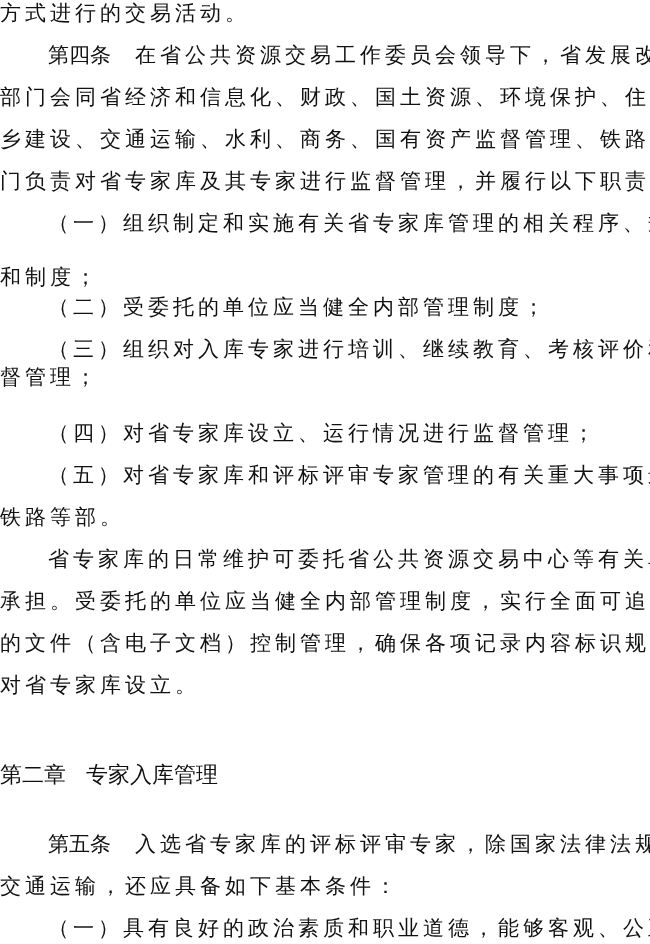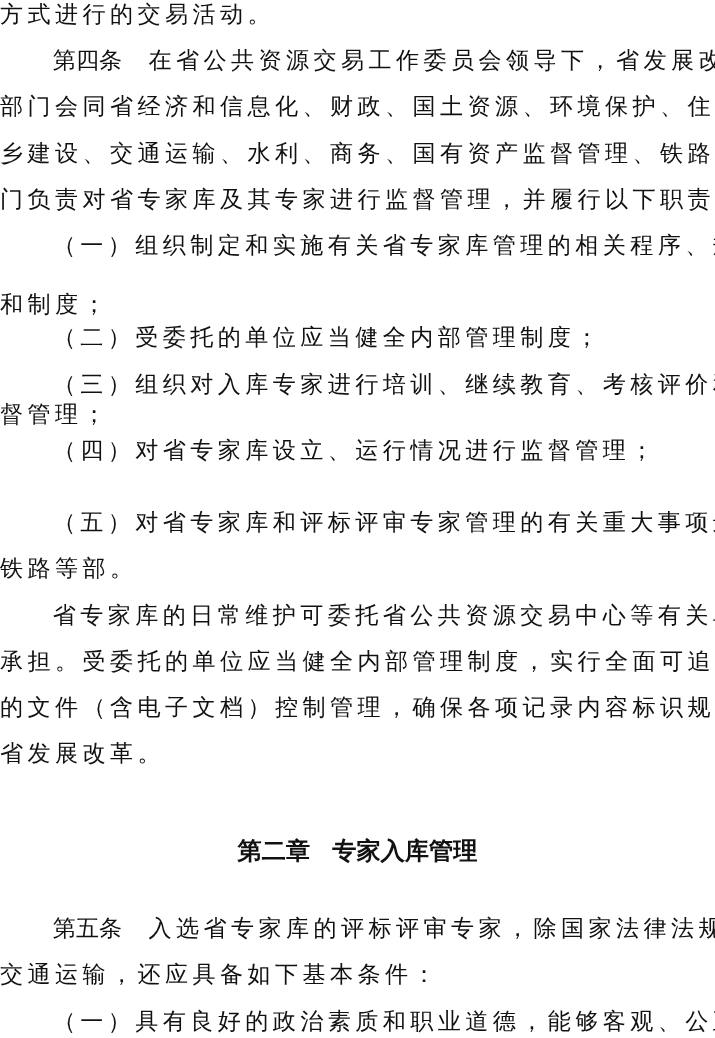--- a/index.html
+++ b/index.html
@@ -3,49 +3,49 @@
 <meta charset="utf-8">
 <style>
   html, body { margin: 0; padding: 0; background: #ffffff; }
   body { width: 650px; height: 944px; overflow: hidden; position: relative;
          font-family: "DejaVu Serif", "Liberation Serif", serif; color: #111; }
   .line { position: absolute; left: 0; width: 650px; height: 42px; line-height: 42px;
           font-size: 21px; letter-spacing: 4px; white-space: nowrap; }
   .indent { left: 48px; width: 602px; }
   .bold { font-weight: normal; font-family: "DejaVu Sans", "Liberation Sans", sans-serif; letter-spacing: 0; }
   .gap { display: inline-block; width: 24px; }
-  .heading { position: absolute; left: 0; width: 650px; text-align: center; font-size: 22px;
-             font-weight: bold; font-family: "DejaVu Sans", "Liberation Sans", sans-serif;
+  .heading { position: absolute; left: 0; width: 650px; font-size: 22px;
+             font-weight: normal; font-family: "DejaVu Sans", "Liberation Sans", sans-serif;
              top: 754px; height: 42px; line-height: 42px; }
   .heading .gap { width: 20px; }
 </style>
 </head>
 <body>
 
 <div>
   <div class="line" style="top:-8px">方式进行的交易活动。</div>
 
   <div class="line indent" style="top:34px">
     <span class="bold">第四条</span><span class="gap"></span><span>在省公共资源交易工作委员会领导下，省发展改革</span>
   </div>
   <div class="line" style="top:76px">部门会同省经济和信息化、财政、国土资源、环境保护、住房城</div>
   <div class="line" style="top:118px">乡建设、交通运输、水利、商务、国有资产监督管理、铁路等部</div>
   <div class="line" style="top:160px">门负责对省专家库及其专家进行监督管理，并履行以下职责：</div>
   <div class="line indent" style="top:202px">（一）组织制定和实施有关省专家库管理的相关程序、规则</div>
   <div class="line" style="top:256px">和制度；</div>
   <div class="line indent" style="top:286px">（二）受委托的单位应当健全内部管理制度；</div>
   <div class="line indent" style="top:328px">（三）组织对入库专家进行培训、继续教育、考核评价和监</div>
   <div class="line" style="top:356px">督管理；</div>
-  <div class="line indent" style="top:388px">（四）对省专家库设立、运行情况进行监督管理；</div>
+  <div class="line indent" style="top:412px">（四）对省专家库设立、运行情况进行监督管理；</div>
   <div class="line indent" style="top:454px">（五）对省专家库和评标评审专家管理的有关重大事项进行</div>
   <div class="line" style="top:496px">铁路等部。</div>
   <div class="line indent" style="top:538px">省专家库的日常维护可委托省公共资源交易中心等有关单位</div>
   <div class="line" style="top:580px">承担。受委托的单位应当健全内部管理制度，实行全面可追溯性</div>
   <div class="line" style="top:622px">的文件（含电子文档）控制管理，确保各项记录内容标识规范</div>
-  <div class="line" style="top:664px">省发展改革。</div>
+  <div class="line" style="top:664px">对省专家库设立。</div>
 
   <div class="heading">
     <span>第二章</span><span class="gap"></span><span>专家入库管理</span>
   </div>
 
   <div class="line indent" style="top:823px">
     <span class="bold">第五条</span><span class="gap"></span><span>入选省专家库的评标评审专家，除国家法律法规规</span>
   </div>
   <div class="line" style="top:865px">交通运输，还应具备如下基本条件：</div>
   <div class="line indent" style="top:907px">（一）具有良好的政治素质和职业道德，能够客观、公正、</div>

